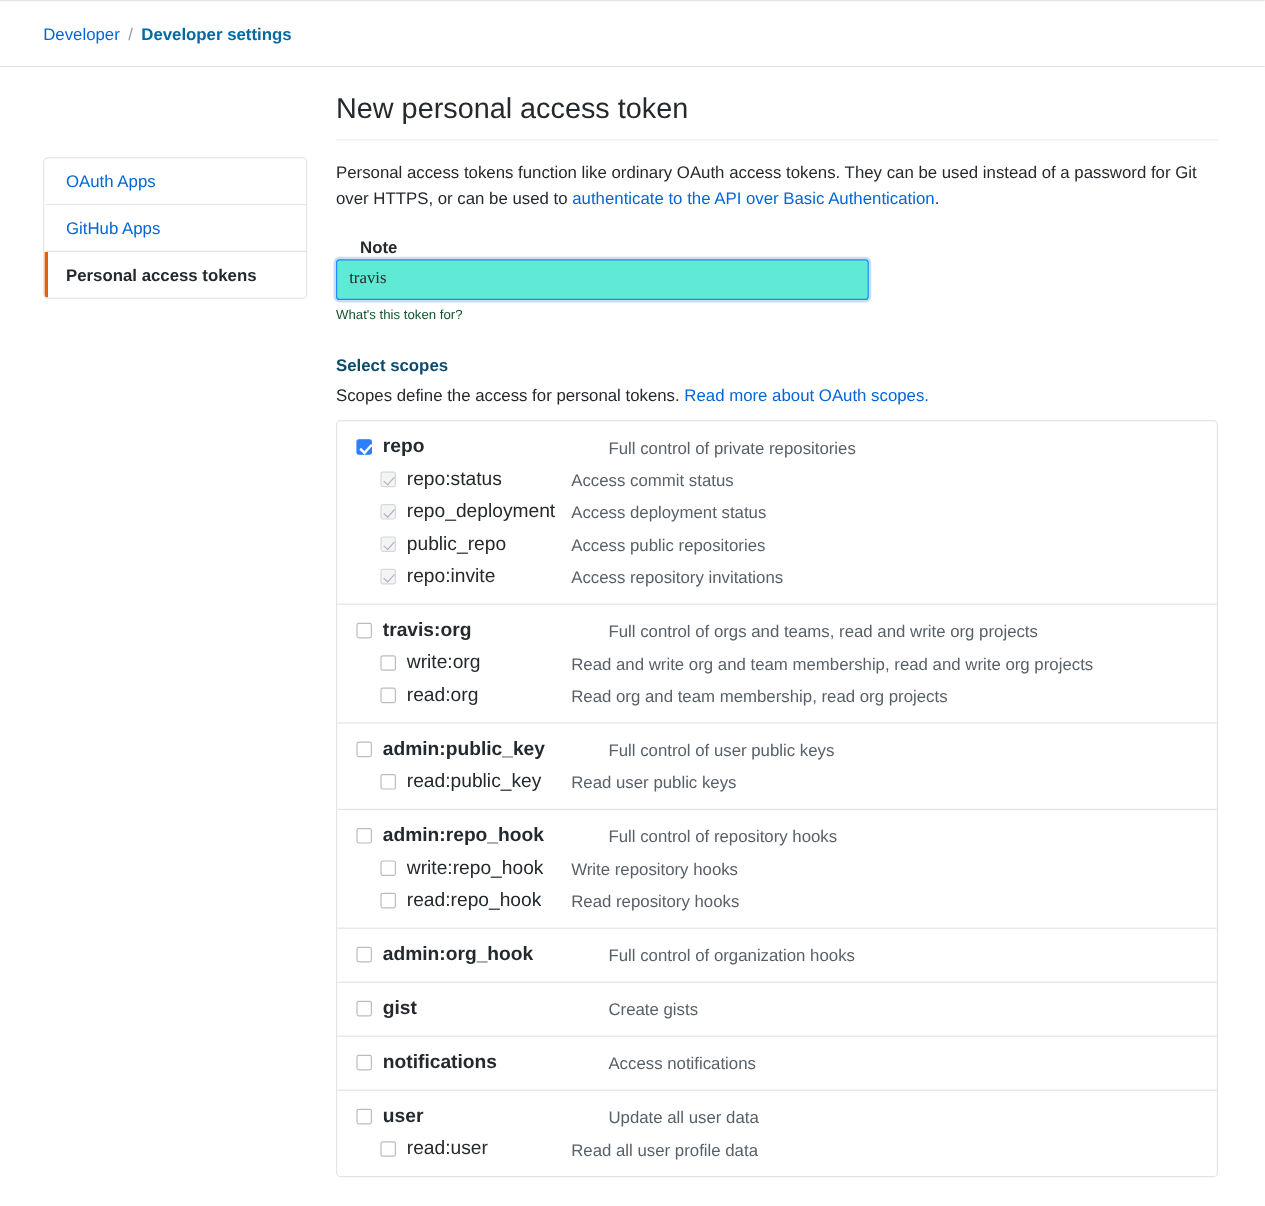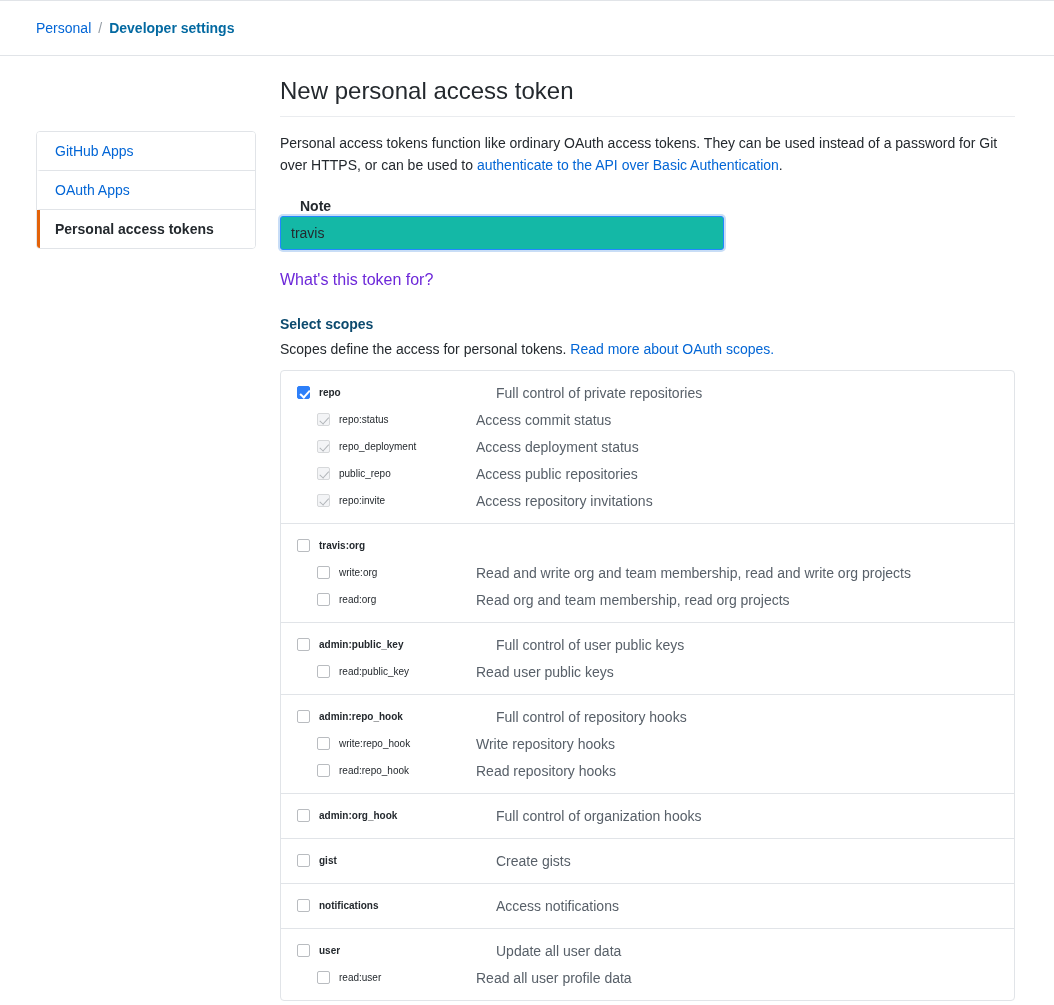--- a/index.html
+++ b/index.html
@@ -96,32 +96,32 @@
     display: block;
     margin-bottom: 2px;
     color: #24292e;
     padding-left: 20px;
   }
   .note-input {
     width: 444px;
     height: 34px;
     padding: 6px 10px;
     font-size: 14px;
-    font-family: Liberation Sans, sans-serif;
+    font-family: Liberation Serif, serif;
     color: #24292e;
     border: 1px solid #2188ff;
     border-radius: 3px;
     outline: none;
     box-shadow: 0 0 0 2px rgba(3,102,214,0.22);
-    background: #14b8a6;
+    background: #5eead4;
   }
   .field-hint {
-    font-size: 16px;
-    color: #6d28d9;
-    margin-top: 21px;
+    font-size: 11px;
+    color: #14532d;
+    margin-top: 7px;
   }
 
   .section-head {
     font-size: 14px;
     font-weight: bold;
     margin: 27px 0 0 0;
     color: #0c4a6e;
   }
   .section-sub {
     font-size: 14px;
@@ -182,56 +182,56 @@
     content: "";
     position: absolute;
     left: 3.6px; top: 1px;
     width: 3.5px; height: 7.5px;
     border: solid #b0b4b8;
     border-width: 0 1.4px 1.4px 0;
     transform: rotate(42deg);
   }
 
   .scope-name {
-    font-size: 10px;
+    font-size: 16px;
     color: #24292e;
     white-space: nowrap;
   }
   .scope-row.parent .scope-name { font-weight: bold; }
 
   .scope-desc {
     font-size: 14px;
     color: #586069;
     white-space: nowrap;
   }
   
   .scope-row .scope-desc {
     position: absolute;
-    left: 215px;
+    left: 226px;
   }
   .scope-row { position: relative; }
   .scope-row.child .scope-desc { left: 195px; }
 </style>
 </head>
 <body>
 
 <div class="topline"></div>
 
 <div class="breadcrumb-bar">
-  <a class="crumb-link" href="#">Personal</a>
+  <a class="crumb-link" href="#">Developer</a>
   <span class="crumb-sep">/</span>
   <span class="crumb-current">Developer settings</span>
 </div>
 
 <div class="page">
 
   <div class="sidebar">
     <nav class="nav" id="sidebar-nav">
+        <a class="nav-item" href="#"><span>OAuth Apps</span></a>
         <a class="nav-item" href="#"><span>GitHub Apps</span></a>
-        <a class="nav-item" href="#"><span>OAuth Apps</span></a>
         <a class="nav-item active" href="#"><span>Personal access tokens</span></a>
       </nav>
   </div>
 
   <div class="content">
     <h1 class="content-title">New personal access token</h1>
     <div class="rule"></div>
 
     <p class="intro">
       <span>Personal access tokens function like ordinary OAuth access tokens. They can be used instead of a password for Git over HTTPS, or can be used to </span><a href="#">authenticate to the API over Basic Authentication</a><span>.</span>
@@ -271,20 +271,21 @@
           <div class="scope-row child">
             <span class="cb disabled-checked"></span>
             <span class="scope-name">repo:invite</span>
             <span class="scope-desc">Access repository invitations</span>
           </div>
         </div>
         <div class="scope-group">
           <div class="scope-row parent">
             <span class="cb"></span>
             <span class="scope-name">travis:org</span>
+            <span class="scope-desc">Full control of orgs and teams, read and write org projects</span>
           </div>
           <div class="scope-row child">
             <span class="cb"></span>
             <span class="scope-name">write:org</span>
             <span class="scope-desc">Read and write org and team membership, read and write org projects</span>
           </div>
           <div class="scope-row child">
             <span class="cb"></span>
             <span class="scope-name">read:org</span>
             <span class="scope-desc">Read org and team membership, read org projects</span>

